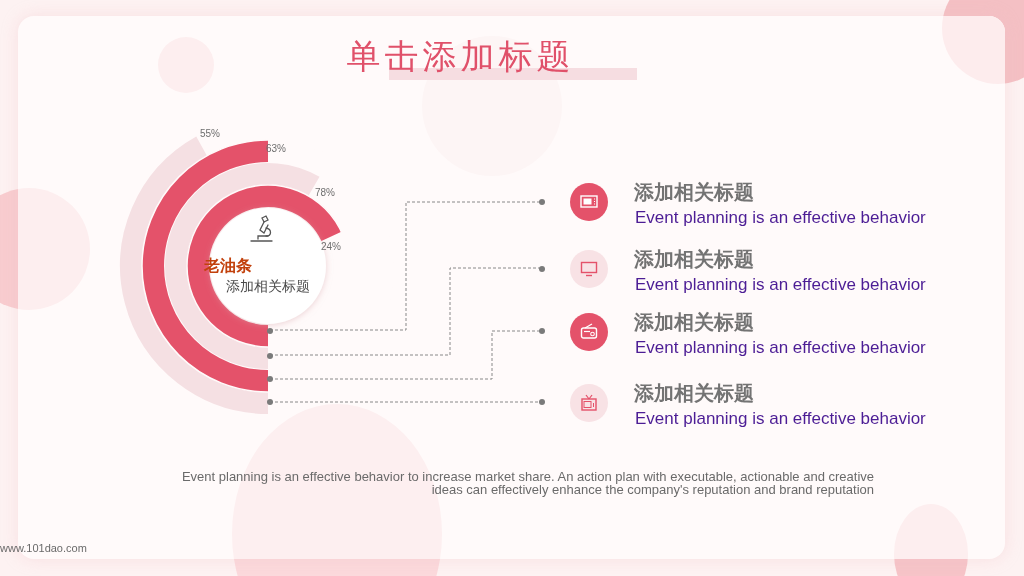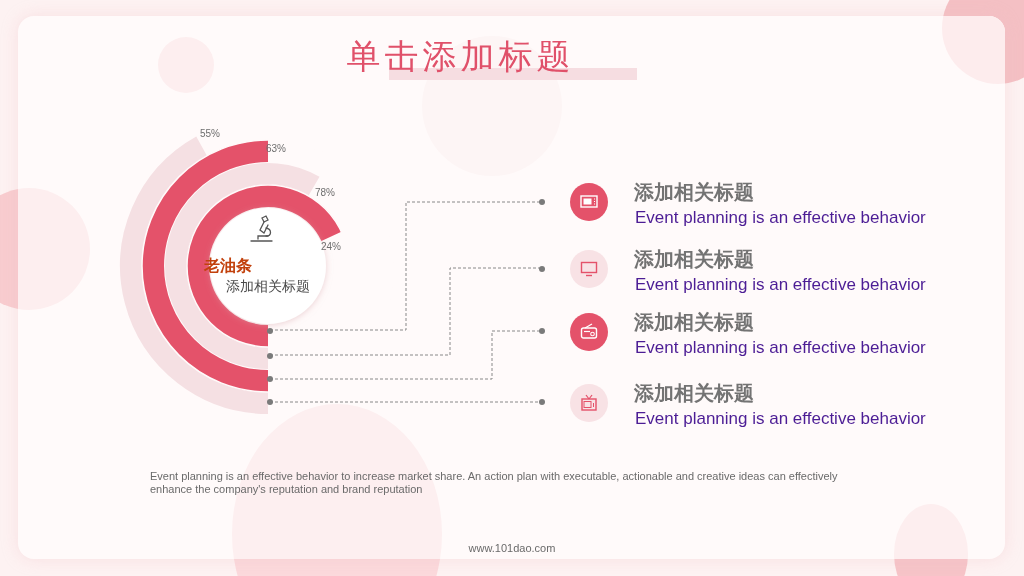--- a/index.html
+++ b/index.html
@@ -12,22 +12,22 @@
   svg.chart{position:absolute;left:0;top:0;z-index:2;}
   .pct{position:absolute;font-size:10px;color:#6e6e6e;z-index:3;}
   .center-title{position:absolute;left:204px;top:256px;width:128px;text-align:left;font-size:16px;font-weight:bold;color:#c2410c;z-index:4;font-family:"DejaVu Sans",sans-serif;}
   .center-sub{position:absolute;left:204px;top:278px;width:128px;text-align:center;font-size:14px;color:#4a4a4a;z-index:4;font-family:"DejaVu Sans",sans-serif;}
   .item{position:absolute;left:570px;width:330px;height:60px;z-index:3;}
   .item .icon{position:absolute;left:0;top:0;width:38px;height:38px;border-radius:50%;display:flex;align-items:center;justify-content:center;}
   .item .icon.dark{background:#e4526a;}
   .item .icon.light{background:#f8e2e5;}
   .item .h{position:absolute;left:64px;top:-4px;font-size:20px;font-weight:bold;color:#737373;white-space:nowrap;font-family:"DejaVu Sans",sans-serif;}
   .item .d{position:absolute;left:65px;top:25px;font-size:17px;color:#4c1d95;white-space:nowrap;}
-  .footer-text{position:absolute;left:150px;top:470px;width:724px;text-align:left;font-size:11px;line-height:13px;color:#6a6a6a;z-index:3;}
-  .url{position:absolute;left:0;width:1024px;top:542px;text-align:center;font-size:11px;color:#6a6a6a;z-index:3;}
+  .footer-text{position:absolute;left:150px;top:470px;width:724px;text-align:right;font-size:13px;line-height:13px;color:#6a6a6a;z-index:3;}
+  .url{position:absolute;left:0;width:1024px;top:542px;font-size:11px;color:#6a6a6a;z-index:3;}
 </style>
 </head>
 <body>
 
 <div class="bg-circle" style="left:942px;top:-28px;width:112px;height:112px;background:#f4c0c4;"></div>
 <div class="bg-circle" style="left:-32px;top:188px;width:122px;height:122px;background:#f8cccf;"></div>
 <div class="bg-circle" style="left:894px;top:504px;width:74px;height:100px;background:#f6c4c8;"></div>
 <div class="bg-circle" style="left:232px;top:404px;width:210px;height:260px;background:#fbd9dc;"></div>
 
 <div class="card">

